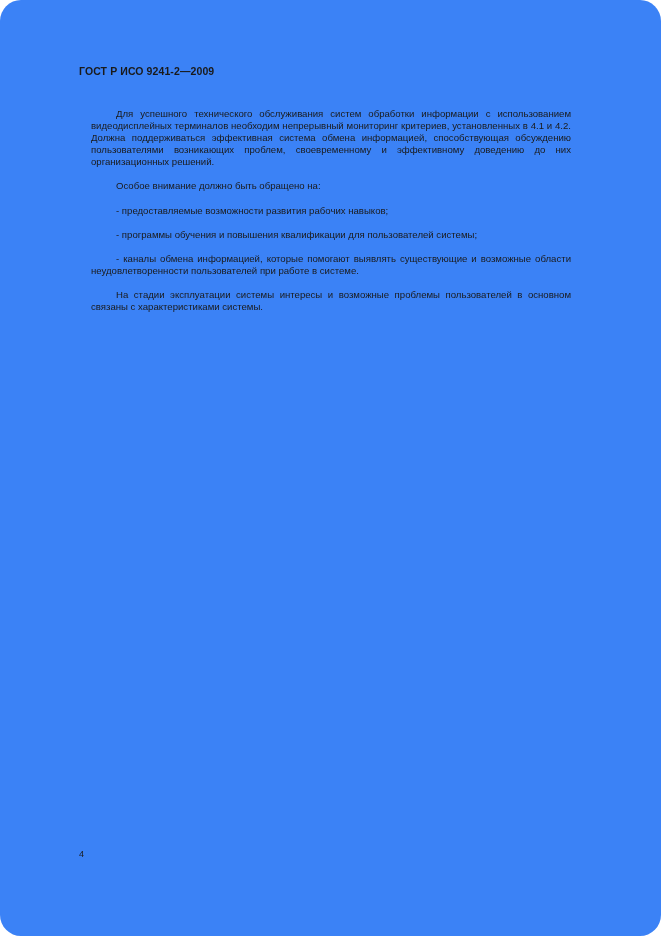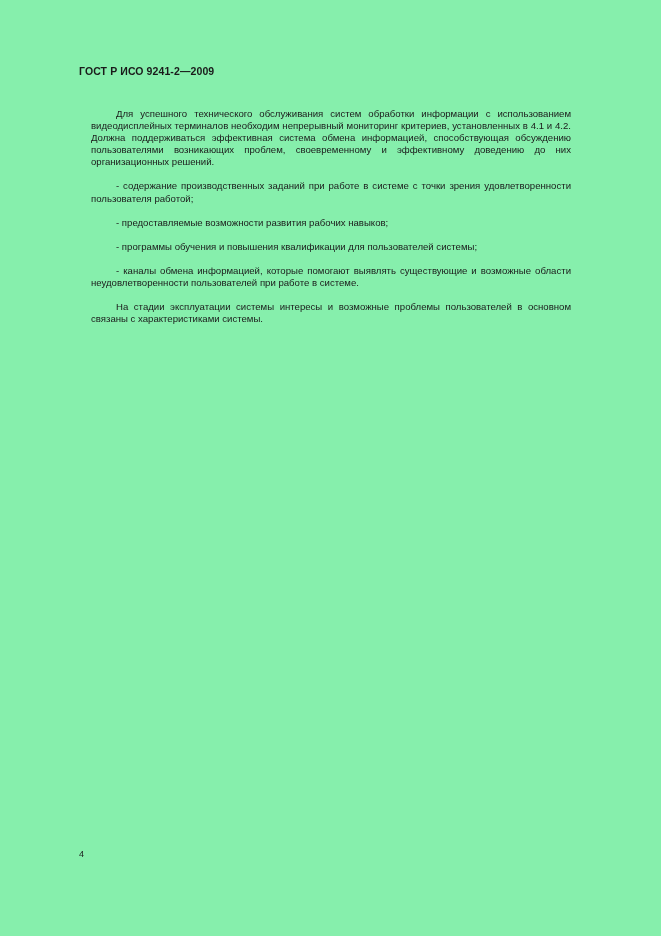--- a/index.html
+++ b/index.html
@@ -1,31 +1,31 @@
 <!DOCTYPE html>
 <html><head>
 <meta charset="utf-8">
 <style>
   html, body { margin: 0; padding: 0; background: #ffffff; }
   body { width: 661px; height: 936px; position: relative; overflow: hidden; }
-  .page { position: absolute; left: 0; top: 0; width: 661px; height: 936px; background: #86efac; color: #1a1a1a; font-family: "Liberation Sans", sans-serif; }
+  .page { position: absolute; left: 0; top: 0; width: 661px; height: 936px; background: #3b82f6; color: #1a1a1a; font-family: "Liberation Sans", sans-serif; border-radius: 21px; }
   .header { position: absolute; left: 79px; top: 65px; font-size: 10.5px; font-weight: bold; letter-spacing: 0.1px; }
   .body { position: absolute; left: 79px; top: 96px; width: 504px; font-size: 9.6px; line-height: 12.1px; }
   .body p { margin: 12px; text-align: justify; text-indent: 25px; }
   .page-number { position: absolute; left: 79px; top: 849px; font-size: 9px; }
 </style>
 </head>
 <body>
 
 <div class="page">
   <div class="header">ГОСТ Р ИСО 9241-2—2009</div>
 
   <div class="body">
     <p>Для успешного технического обслуживания систем обработки информации с использованием видеодисплейных терминалов необходим непрерывный мониторинг критериев, установленных в 4.1 и 4.2. Должна поддерживаться эффективная система обмена информацией, способствующая обсуждению пользователями возникающих проблем, своевременному и эффективному доведению до них организационных решений.</p>
-    <p>- содержание производственных заданий при работе в системе с точки зрения удовлетворенности пользователя работой;</p>
+    <p>Особое внимание должно быть обращено на:</p>
     <p>- предоставляемые возможности развития рабочих навыков;</p>
     <p>- программы обучения и повышения квалификации для пользователей системы;</p>
     <p>- каналы обмена информацией, которые помогают выявлять существующие и возможные области неудовлетворенности пользователей при работе в системе.</p>
     <p>На стадии эксплуатации системы интересы и возможные проблемы пользователей в основном связаны с характеристиками системы.</p>
   </div>
 
   <div class="page-number">4</div>
 </div>
 
 </body></html>

